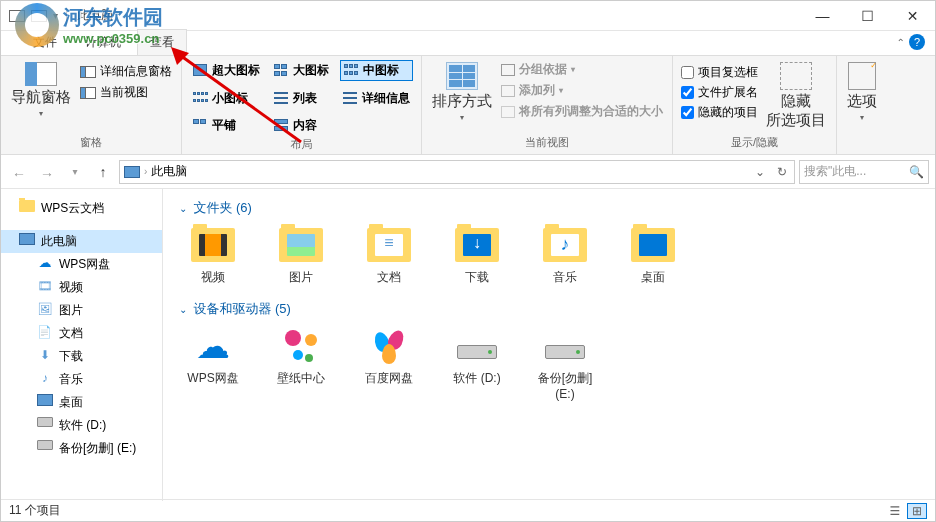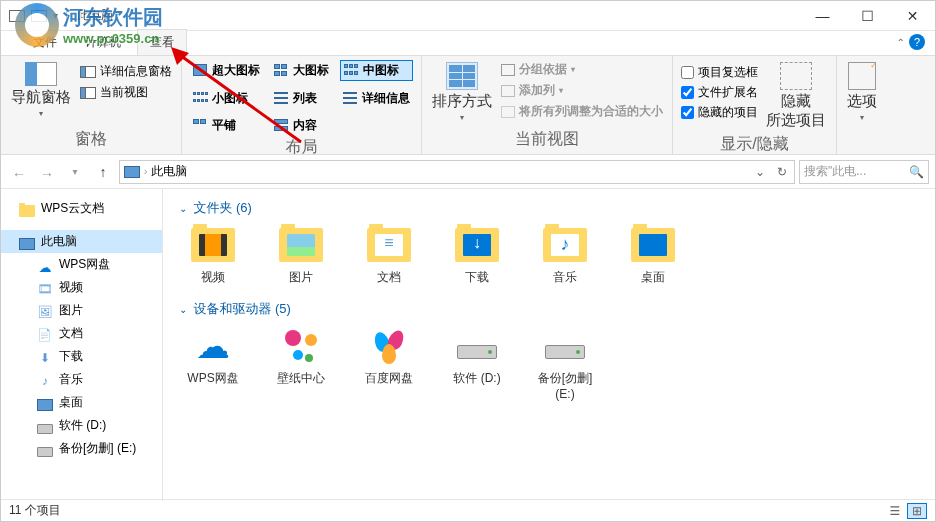--- a/index.html
+++ b/index.html
@@ -18,21 +18,21 @@
 .ribbon-tabs { height: 24px; display: flex; align-items: end; padding-left: 20px; gap: 4px; font-size: 12px; position: relative; }
 .ribbon-tabs .tab { padding: 4px 12px; cursor: pointer; color: #333; }
 .ribbon-tabs .tab.active { background: #f5f5f5; border: 1px solid #ddd; border-bottom: none; }
 .ribbon-tabs .help { position: absolute; right: 10px; top: 3px; display: flex; align-items: center; gap: 4px; }
 .ribbon-tabs .help .chev { font-size: 10px; color: #666; }
 .ribbon-tabs .help .q { width: 16px; height: 16px; border-radius: 50%; background: #0078d7; color: #fff; display: flex; align-items: center; justify-content: center; font-size: 11px; }
 
 
 .ribbon { height: 100px; background: #f5f5f5; border-top: 1px solid #ddd; border-bottom: 1px solid #ddd; display: flex; font-size: 12px; }
 .group { border-right: 1px solid #ddd; padding: 4px 8px; display: flex; flex-direction: column; justify-content: space-between; position: relative; }
-.group-label { text-align: center; color: #666; font-size: 16px; padding-top: 2px; }
+.group-label { text-align: center; color: #666; font-size: 11px; padding-top: 2px; }
 .group-content { flex: 1; display: flex; align-items: flex-start; gap: 6px; }
 
 .big-btn { display: flex; flex-direction: column; align-items: center; gap: 2px; padding: 2px; cursor: pointer; }
 .big-btn .lbl { font-size: 15px; text-align: center; color: #333; }
 .big-btn .arr { font-size: 8px; color: #666; }
 
 .nav-ico { width: 32px; height: 24px; display: flex; }
 .nav-ico .l { width: 12px; background: #5b9bd5; }
 .nav-ico .r { flex: 1; background: #fff; border: 1px solid #999; border-left: none; }
 
@@ -77,21 +77,21 @@
 .addrbar .end { position: absolute; right: 2px; display: flex; gap: 2px; }
 .addrbar .end span { width: 20px; height: 20px; display: flex; align-items: center; justify-content: center; color: #666; cursor: pointer; }
 .searchbox { width: 130px; height: 24px; border: 1px solid #ccc; display: flex; align-items: center; padding: 0 4px; font-size: 12px; color: #999; }
 .searchbox .mag { margin-left: auto; color: #666; }
 
 
 .main { display: flex; height: calc(522px - 30px - 24px - 100px - 34px - 22px); }
 
 
 .navtree { width: 162px; border-right: 1px solid #e5e5e5; overflow: hidden; padding-top: 8px; }
-.tree-item { display: flex; align-items: flex-end; gap: 6px; padding: 3px 8px 3px 18px; font-size: 12px; cursor: pointer; }
+.tree-item { display: flex; align-items: flex-start; gap: 6px; padding: 3px 8px 3px 18px; font-size: 12px; cursor: pointer; }
 .tree-item.sel { background: #cce8ff; }
 .tree-item.sub { padding-left: 36px; }
 .tree-gap { height: 10px; }
 .folder-ico { width: 16px; height: 12px; background: #ffd968; border-radius: 1px; position: relative; }
 .folder-ico::before { content: ''; position: absolute; top: -2px; left: 0; width: 6px; height: 2px; background: #ffd968; }
 .pc-tree-ico { width: 16px; height: 12px; background: #5b9bd5; border: 1px solid #336699; }
 .cloud-ico { width: 16px; height: 12px; color: #0078d7; display: flex; align-items: center; justify-content: center; font-size: 13px; }
 .lib-ico { width: 16px; height: 14px; display: flex; align-items: center; justify-content: center; font-size: 12px; }
 .drive-ico { width: 16px; height: 10px; background: #ccc; border: 1px solid #888; border-radius: 1px; }
 

